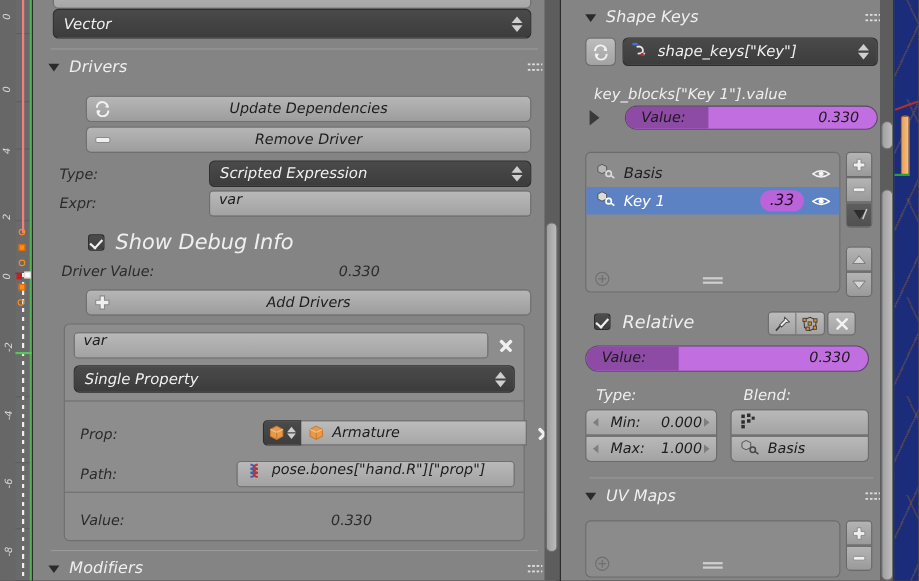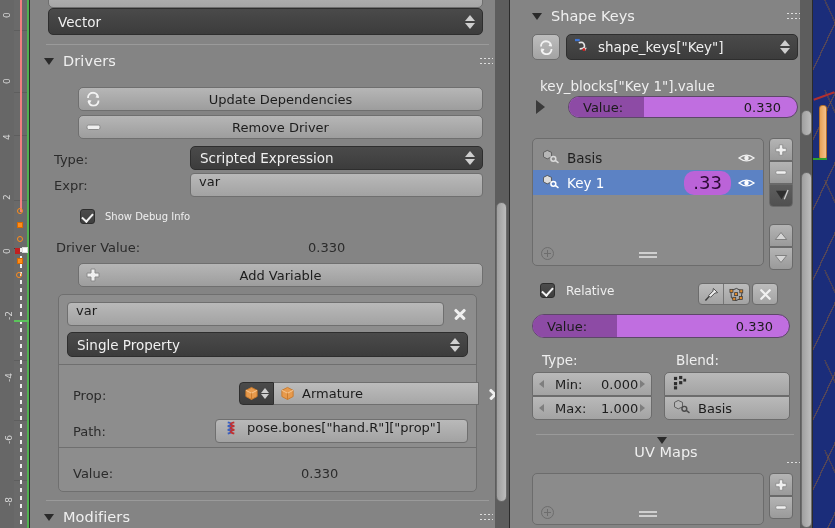--- a/index.html
+++ b/index.html
@@ -3,21 +3,21 @@
 <meta charset="utf-8">
 <style>
   * { box-sizing: border-box; margin:0; padding:0; }
   html,body{
     width:835px; height:528px; overflow:hidden;
     background:#3d3d3d;
     font-family:"DejaVu Sans", sans-serif;
     font-size:13px;
     -webkit-font-smoothing:antialiased;
   }
-  #root{ position:relative; width:835px; height:528px; overflow:hidden; }
+  #root{ position:relative; width:835px; height:528px; overflow:hidden;font-style:italic; }
 
   
   .graph-editor{
     position:absolute; left:0; top:0; width:30px; height:528px;
     background:#6a6a6a; overflow:hidden;
   }
   .ge-axisbg{ position:absolute; left:0; top:0; width:14px; height:100%; background:#676767; }
   .ge-tick{ position:absolute; left:1px; color:#d7d7d7; font-size:9px;
             transform:rotate(-90deg); transform-origin:left top; white-space:nowrap; }
   .ge-hline{ position:absolute; left:14px; right:0; height:1px; background:#5e5e5e; }
@@ -113,21 +113,21 @@
             border:1px solid #6d6d6d; display:flex;align-items:center;justify-content:center; cursor:pointer;}
 
   .listbox{
     border:1px solid #6c6c6c; border-radius:5px; background:#8b8b8b; position:relative;
   }
   .lrow{ display:flex; align-items:center; height:25px; padding:0 8px 0 9px; gap:7px; }
   .lrow.sel{ background:#5c82c4; }
   .lrow .nm{ color:#1e1e1e; font-size:13.5px; }
   .lrow.sel .nm{ color:#ffffff; }
   .pill{ margin-left:auto; background:#bb63d8; color:#2a0a33; border-radius:10px;
-         font-size:18px; padding:1px 9px 2px; }
+         font-size:14px; padding:1px 9px 2px; }
   .eye{ width:17px;height:12px; flex:none; }
 
   .sidebtn{ width:24px;height:23px; border:1px solid #6a6a6a;
             background:linear-gradient(to bottom,#b4b4b4,#9a9a9a);
             display:flex;align-items:center;justify-content:center; cursor:pointer;}
 
   .slider{
     height:24px; border-radius:12px; position:relative; overflow:hidden;
     border:1px solid #5d4768; cursor:ew-resize;
     background:#c06ee0;
@@ -268,35 +268,35 @@
 
     <div style="position:absolute;left:0;right:0;top:172px;height:26px;display:flex;align-items:center;">
       <span class="lbl" style="margin-left:24px;width:135px">Expr:</span>
     </div>
     <div class="textfield" style="position:absolute;left:160px;right:22px;top:173px;">
       <span>var</span>
     </div>
 
     <div style="position:absolute;left:50px;top:209px;display:flex;align-items:center;gap:10px;">
       <span class="checkbox"></span>
-      <span style="color:#efefef;font-size:10px">Show Debug Info</span>
+      <span style="color:#efefef;font-size:19px">Show Debug Info</span>
     </div>
 
     <div style="position:absolute;left:0;right:0;top:236px;height:22px;display:flex;align-items:center;">
       <span class="lbl" style="margin-left:26px;">Driver Value:</span>
       <span class="lbl" style="position:absolute;left:278px;">0.330</span>
     </div>
 
     <div class="btn" style="position:absolute;left:48px;right:22px;top:263px;">
       <span class="lead">
         <svg width="16" height="16" viewBox="0 0 16 16">
           <path d="M6 2 h4 v4 h4 v4 h-4 v4 h-4 v-4 h-4 v-4 h4 z" fill="#efefef" stroke="#8a8a8a" stroke-width="1"></path>
         </svg>
       </span>
-      <span>Add Variable</span>
+      <span>Add Drivers</span>
     </div>
 
     <div class="subbox" style="position:absolute;left:18px;right:18px;top:294px;height:198px;">
 
       <div style="position:absolute;left:8px;right:8px;top:7px;display:flex;align-items:center;gap:8px;">
         <span class="textfield" style="flex:1">
           <span>var</span>
         </span>
         <span class="xbtn"></span>
       </div>
@@ -488,21 +488,21 @@
       </svg>
     </div>
     <div class="sidebtn" style="position:absolute;left:249px;top:247px;border-radius:0 0 4px 4px;">
       <svg width="14" height="10" viewBox="0 0 16 11">
         <path d="M8 9.5 L1.5 1.5 L14.5 1.5 Z" fill="#d6d6d6" stroke="#777" stroke-width="1"></path>
       </svg>
     </div>
 
     <div style="position:absolute;left:20px;top:283px;display:flex;align-items:center;gap:11px;">
       <span class="checkbox"></span>
-      <span style="color:#efefef;font-size:12px">Relative</span>
+      <span style="color:#efefef;font-size:16px">Relative</span>
     </div>
 
     <div style="position:absolute;left:178px;top:283px;display:flex;align-items:center;height:22px;
                 border:1px solid #6c6c6c;border-radius:4px;overflow:hidden;
                 background:linear-gradient(to bottom,#bcbcbc,#a3a3a3);">
       <span style="width:25px;height:22px;display:flex;align-items:center;justify-content:center;border-right:1px solid #767676">
         <svg width="15" height="15" viewBox="0 0 16 16">
           <path d="M10 1.5 L14.5 6 L11.5 6.5 L7 11 L5 9 L9.5 4.5 Z" fill="#efefef" stroke="#4a4a4a" stroke-width="1"></path>
           <path d="M5.5 10 L1.5 14.5" stroke="#3a3a3a" stroke-width="1.6"></path>
         </svg>
@@ -571,21 +571,21 @@
           <path d="M5 1.5 L9.5 3.6 L9.5 8.4 L5 10.5 L1 8.4 L1 3.6 Z" fill="#b7b7b7" stroke="#4e4e4e" stroke-width="0.9"></path>
           <circle cx="11.5" cy="10.5" r="2.6" fill="none" stroke="#4a4a4a" stroke-width="1.5"></circle>
           <path d="M13.5 12.2 L17 14.8" stroke="#4a4a4a" stroke-width="1.5" fill="none"></path>
         </svg>
       </span>
       <span style="color:#1c1c1c;font-size:13px">Basis</span>
     </div>
 
     <div class="panel-sep" style="position:absolute;left:8px;right:8px;top:434px"></div>
 
-    <div class="rheader" style="position:absolute;left:0;right:0;top:437px;flex-direction:column;">
+    <div class="rheader" style="position:absolute;left:0;right:0;top:437px;">
       <span class="tri"></span>
       <span class="ttl">UV Maps</span>
       <span class="grip"></span>
     </div>
 
     <div class="listbox" style="position:absolute;left:12px;top:473px;width:232px;height:52px;">
       <span style="position:absolute;left:8px;bottom:5px;width:13px;height:13px;border-radius:50%;
                    border:1.5px solid #6d6d6d;display:block;">
         <i style="position:absolute;left:4.5px;top:1.5px;width:1.6px;height:7px;background:#6d6d6d;display:block;"></i>
         <i style="position:absolute;left:1.7px;top:4.5px;width:7px;height:1.6px;background:#6d6d6d;display:block;"></i>

